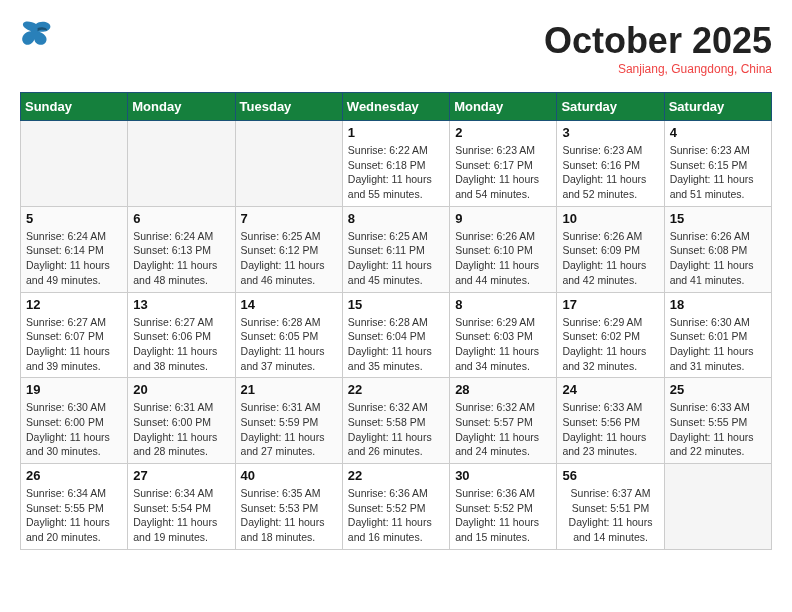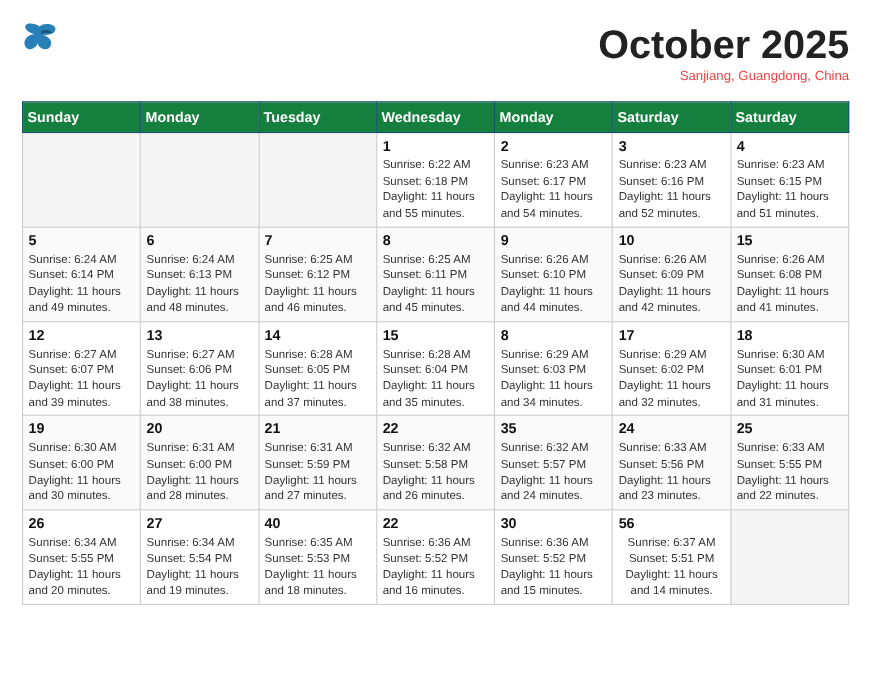--- a/index.html
+++ b/index.html
@@ -276,21 +276,21 @@
 and 27 minutes.</div>
         </td>
         <td>
           <div class="day-number">22</div>
           <div class="day-info" style="white-space: pre-line;">Sunrise: 6:32 AM
 Sunset: 5:58 PM
 Daylight: 11 hours
 and 26 minutes.</div>
         </td>
         <td>
-          <div class="day-number">35</div>
+          <div class="day-number">28</div>
           <div class="day-info" style="white-space: pre-line;">Sunrise: 6:32 AM
 Sunset: 5:57 PM
 Daylight: 11 hours
 and 24 minutes.</div>
         </td>
         <td>
           <div class="day-number">24</div>
           <div class="day-info" style="white-space: pre-line;">Sunrise: 6:33 AM
 Sunset: 5:56 PM
 Daylight: 11 hours

